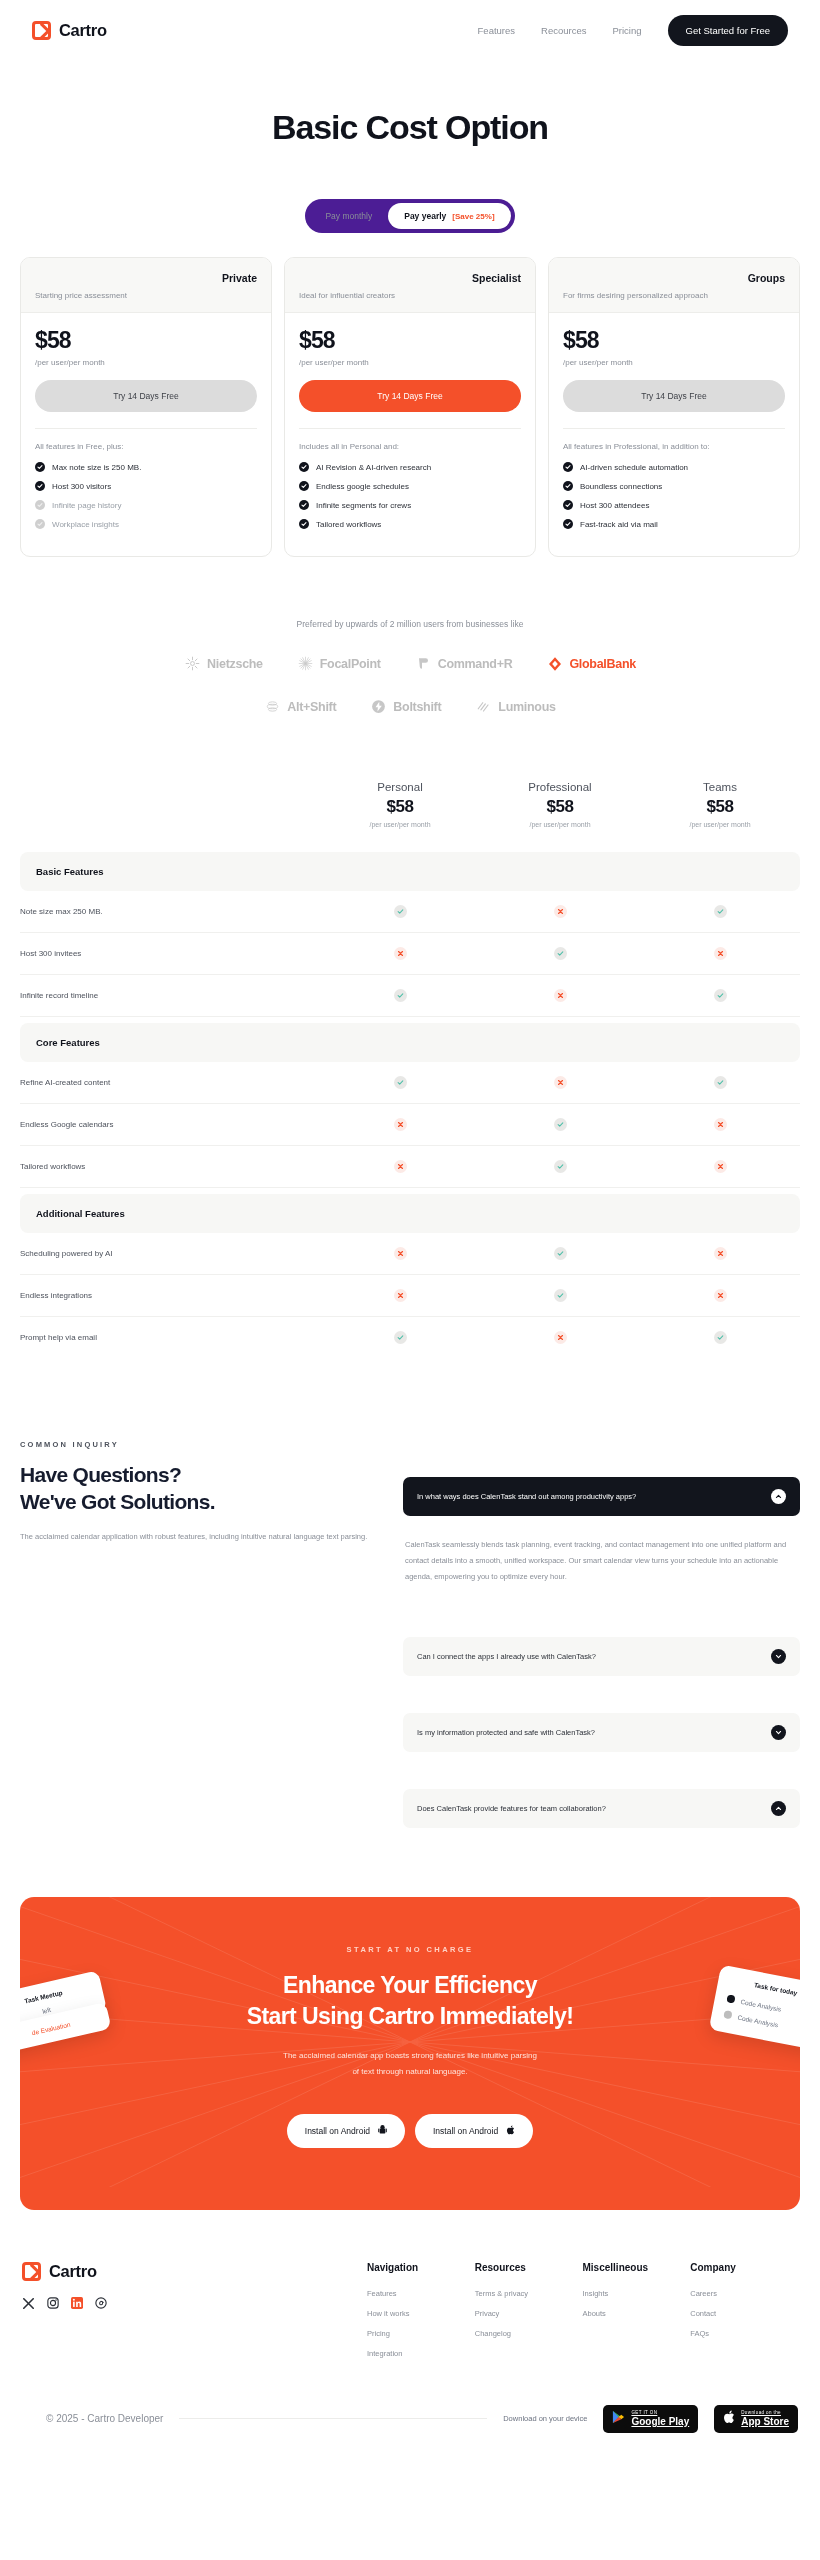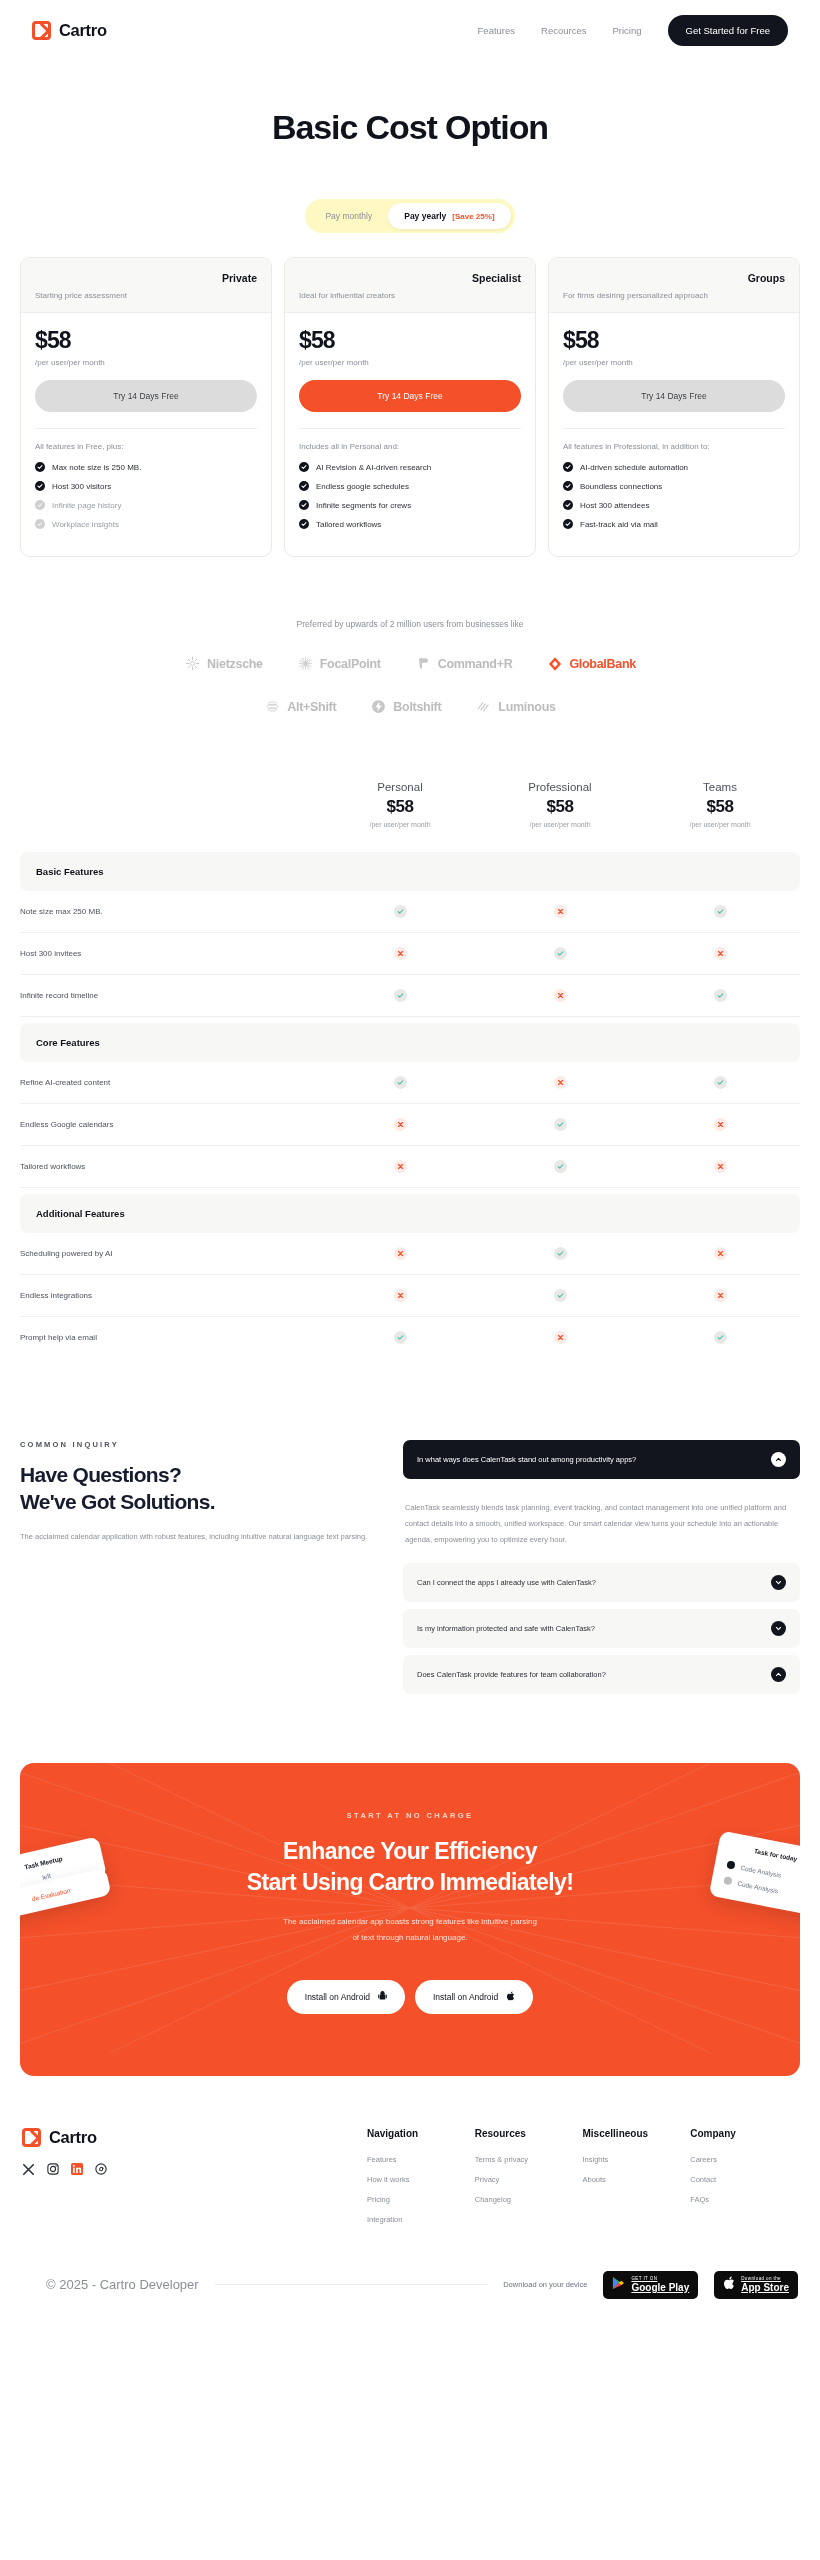--- a/index.html
+++ b/index.html
@@ -49,21 +49,21 @@
   }
 
   
   .hero { text-align: center; padding-top: 48px; }
   .hero h1 {
     font-size: 34px; font-weight: 700;
     letter-spacing: -1.1px; color: #10131c;
   }
   .toggle-wrap { display: flex; justify-content: center; margin-top: 52px; }
   .toggle {
-    background: #fef9c3; border-radius: 999px;
+    background: #4c1d95; border-radius: 999px;
     padding: 4px; display: flex; align-items: center;
   }
   .toggle-opt {
     font-size: 8.5px; color: #8a8f98;
     padding: 8px 16px; border-radius: 999px;
     border: none; background: transparent; cursor: pointer;
     font-family: inherit;
   }
   .toggle-opt.active {
     background: #ffffff; color: #10131c; font-weight: 600;
@@ -144,21 +144,21 @@
   .mark.no { background: #fceae6; }
   .mark svg { display: block; }
 
   
   .faq { display: flex; gap: 28px; padding: 82px 20px 0; }
   .faq-left { flex: 0 0 355px; }
   .faq-eyebrow { font-size: 7.5px; letter-spacing: 2.2px; color: #4d525c; font-weight: 600; }
   .faq-title { font-size: 21px; font-weight: 700; color: #161c2e; letter-spacing: -0.7px; line-height: 1.28; margin-top: 13px; }
   .faq-desc { font-size: 7.5px; color: #8a8f98; line-height: 1.85; margin-top: 14px; }
   .faq-right { flex: 1; }
-  .acc { border-radius: 7px; margin-bottom: 7px; }
+  .acc { border-radius: 7px; margin-bottom: 7px; margin-top: 37px; }
   .acc.open { background: #12151d; }
   .acc.closed { background: #f7f7f5; }
   .acc-head { display: flex; align-items: center; justify-content: space-between; padding: 12px 14px; cursor: pointer; }
   .acc-q { font-size: 7.5px; }
   .acc.open .acc-q { color: #ffffff; }
   .acc.closed .acc-q { color: #2c3038; }
   .acc-btn {
     width: 15px; height: 15px; border-radius: 50%;
     display: flex; align-items: center; justify-content: center; flex: 0 0 15px;
   }
@@ -203,21 +203,21 @@
   .f-socials { display: flex; gap: 11px; margin-top: 16px; }
   .f-soc { width: 13px; height: 13px; display: flex; align-items: center; justify-content: center; color: #2c3038; }
   .f-cols { flex: 1; display: flex; gap: 0; }
   .f-col { flex: 1; }
   .f-col-title { font-size: 10px; font-weight: 700; color: #10131c; margin-bottom: 16px; }
   .f-link { font-size: 7.5px; color: #8a8f98; text-decoration: none; display: block; margin-bottom: 11px; }
   .f-bottom {
     display: flex; align-items: center; justify-content: space-between;
     padding: 36px 22px 18px; gap: 16px;
   }
-  .f-copy { font-size: 13px; color: #8a8f98; white-space: nowrap; padding-left: 24px; }
+  .f-copy { font-size: 10px; color: #8a8f98; white-space: nowrap; padding-left: 24px; }
   .f-rule { flex: 1; height: 1px; background: #ececea; }
   .f-dl { font-size: 7.5px; color: #6b7280; }
   .badge {
     background: #0c0c0c; border-radius: 5px; padding: 5px 9px;
     display: flex; align-items: center; gap: 6px; color: #fff;
   }
   .badge-sub { font-size: 4.5px; letter-spacing: .4px; line-height: 1.2; }
   .badge-main { font-size: 10px; font-weight: 700; line-height: 1.15; }
 </style>
 </head>

